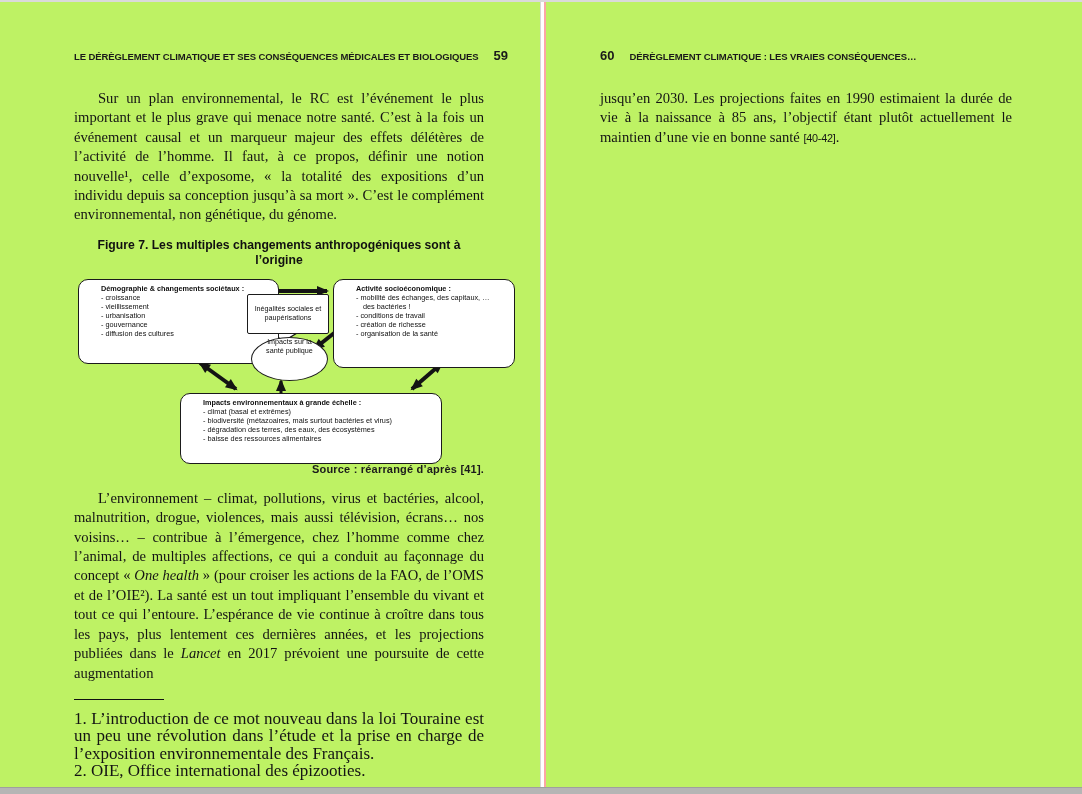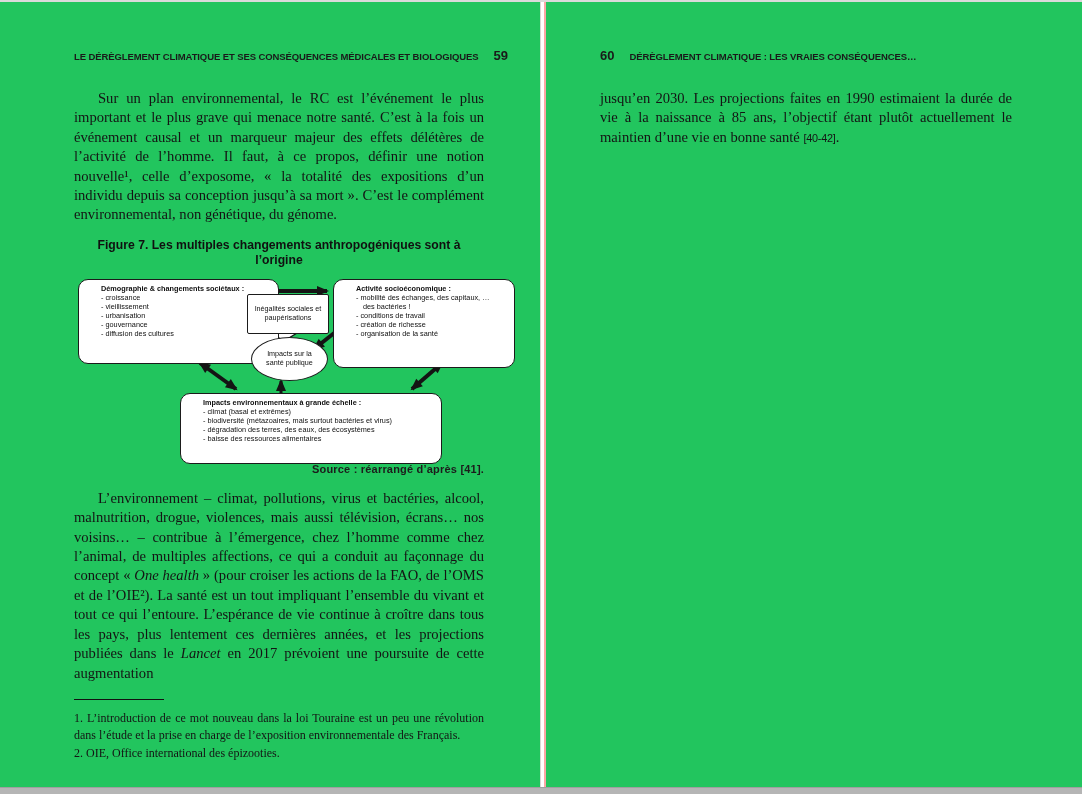--- a/index.html
+++ b/index.html
@@ -4,21 +4,21 @@
 <style>
   html, body { margin:0; padding:0; }
   body {
     width:1082px; height:794px; position:relative; overflow:hidden;
     background:#ffffff; color:#161616;
     font-family:"Liberation Serif", serif;
   }
   .top-edge { position:absolute; top:0; left:0; right:0; height:2px; background:#dadada; }
   .bottom-edge { position:absolute; bottom:0; left:0; right:0; height:6px; background:#b5b5b5; border-top:1px solid #9f9f9f; }
   .spread { position:absolute; top:2px; left:0; right:0; bottom:7px; display:flex; }
-  .page { position:relative; height:100%; background:#22c55e; }
+  .page { position:relative; height:100%; background:#bef264; }
   .page-left  { width:540px; border-right:1px solid #d7d7d7; }
   .page-right { flex:1; margin-left:3px; border-left:2px solid #fca5a5; }
   .content-left  { position:absolute; left:74px; top:0; width:410px; }
   .content-right { position:absolute; left:54px; top:0; width:412px; }
 
   .running-header {
     margin-top:46px; display:flex; align-items:baseline; gap:15px;
     font-family:"Liberation Sans", sans-serif; font-weight:700;
     font-size:9.5px; letter-spacing:-0.1px; color:#1a1a1a; white-space:nowrap;
   }
@@ -49,32 +49,32 @@
     border-radius:10px; padding:4px 22px; font-size:7.3px; line-height:9px;
   }
   .dbox .t { font-weight:700; }
   .dbox .item { padding-left:7px; text-indent:-7px; }
   .b-ineq {
     border-radius:2px; border-width:1px;
     display:flex; align-items:center; justify-content:center;
     text-align:center; padding:2px 3px; font-size:7.2px; line-height:8.8px;
   }
   .b-ellipse {
-    border-radius:50%; display:flex; align-items:center; justify-content:center;
+    border-radius:50%; display:flex; align-items:flex-start; justify-content:center;
     text-align:center; font-size:7.2px; line-height:8.8px; padding:0 7px;
   }
 
   .source-note {
     margin-top:6px; text-align:right;
     font-family:"Liberation Sans", sans-serif; font-weight:600;
     font-size:11px; letter-spacing:0.2px; color:#1c1c1c;
   }
 
   .fn-rule { margin-top:16px; width:90px; height:0; border-top:1.6px solid #111; }
-  .footnotes { margin-top:10px; font-size:12px; line-height:17.4px; text-align:justify; color:#141414; }
+  .footnotes { margin-top:10px; font-size:17px; line-height:17.4px; text-align:justify; color:#141414; }
 </style>
 </head>
 <body>
 
 <div class="top-edge"></div>
 
 <div class="spread">
 
   <div class="page page-left">
     <div class="content-left">

